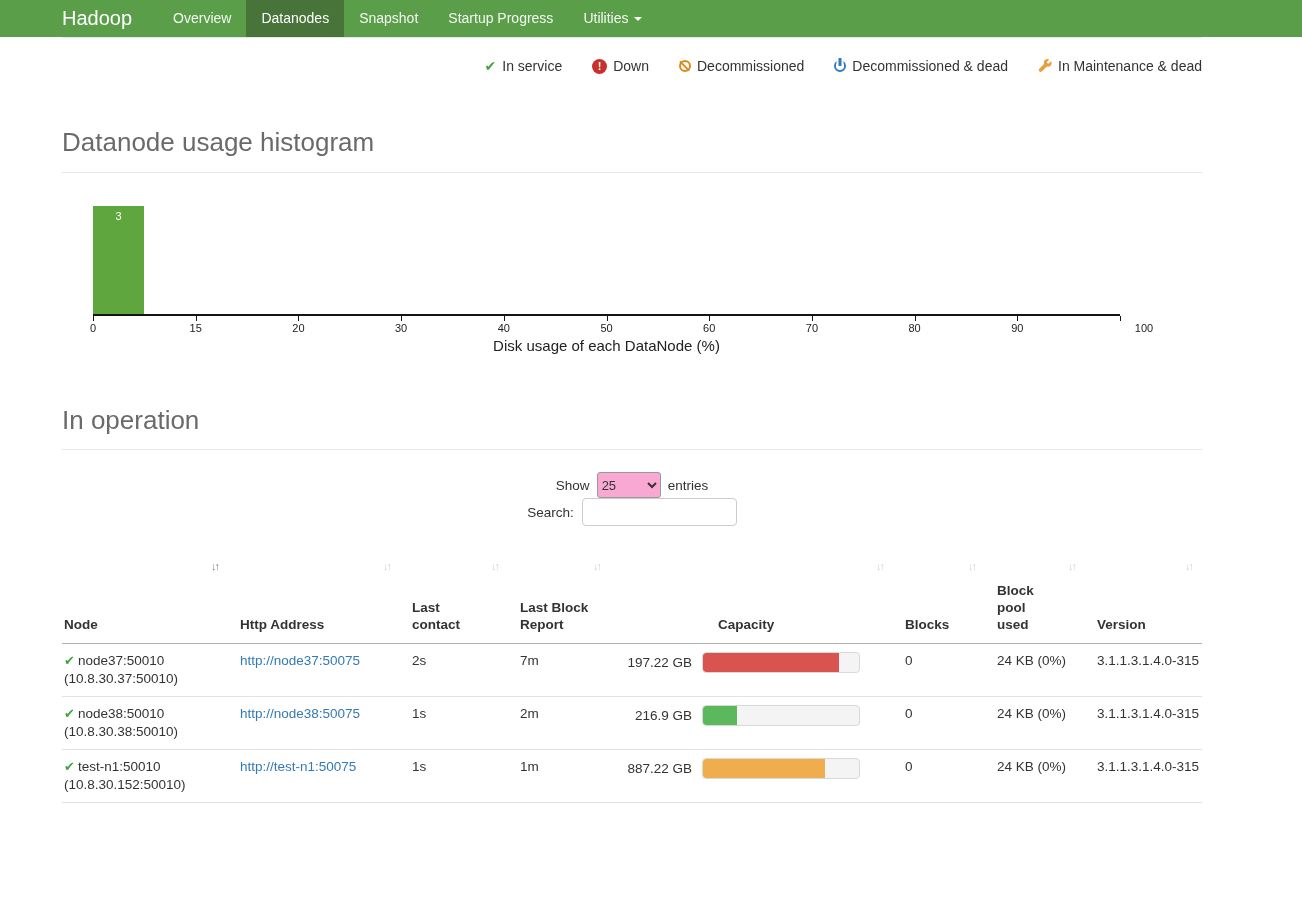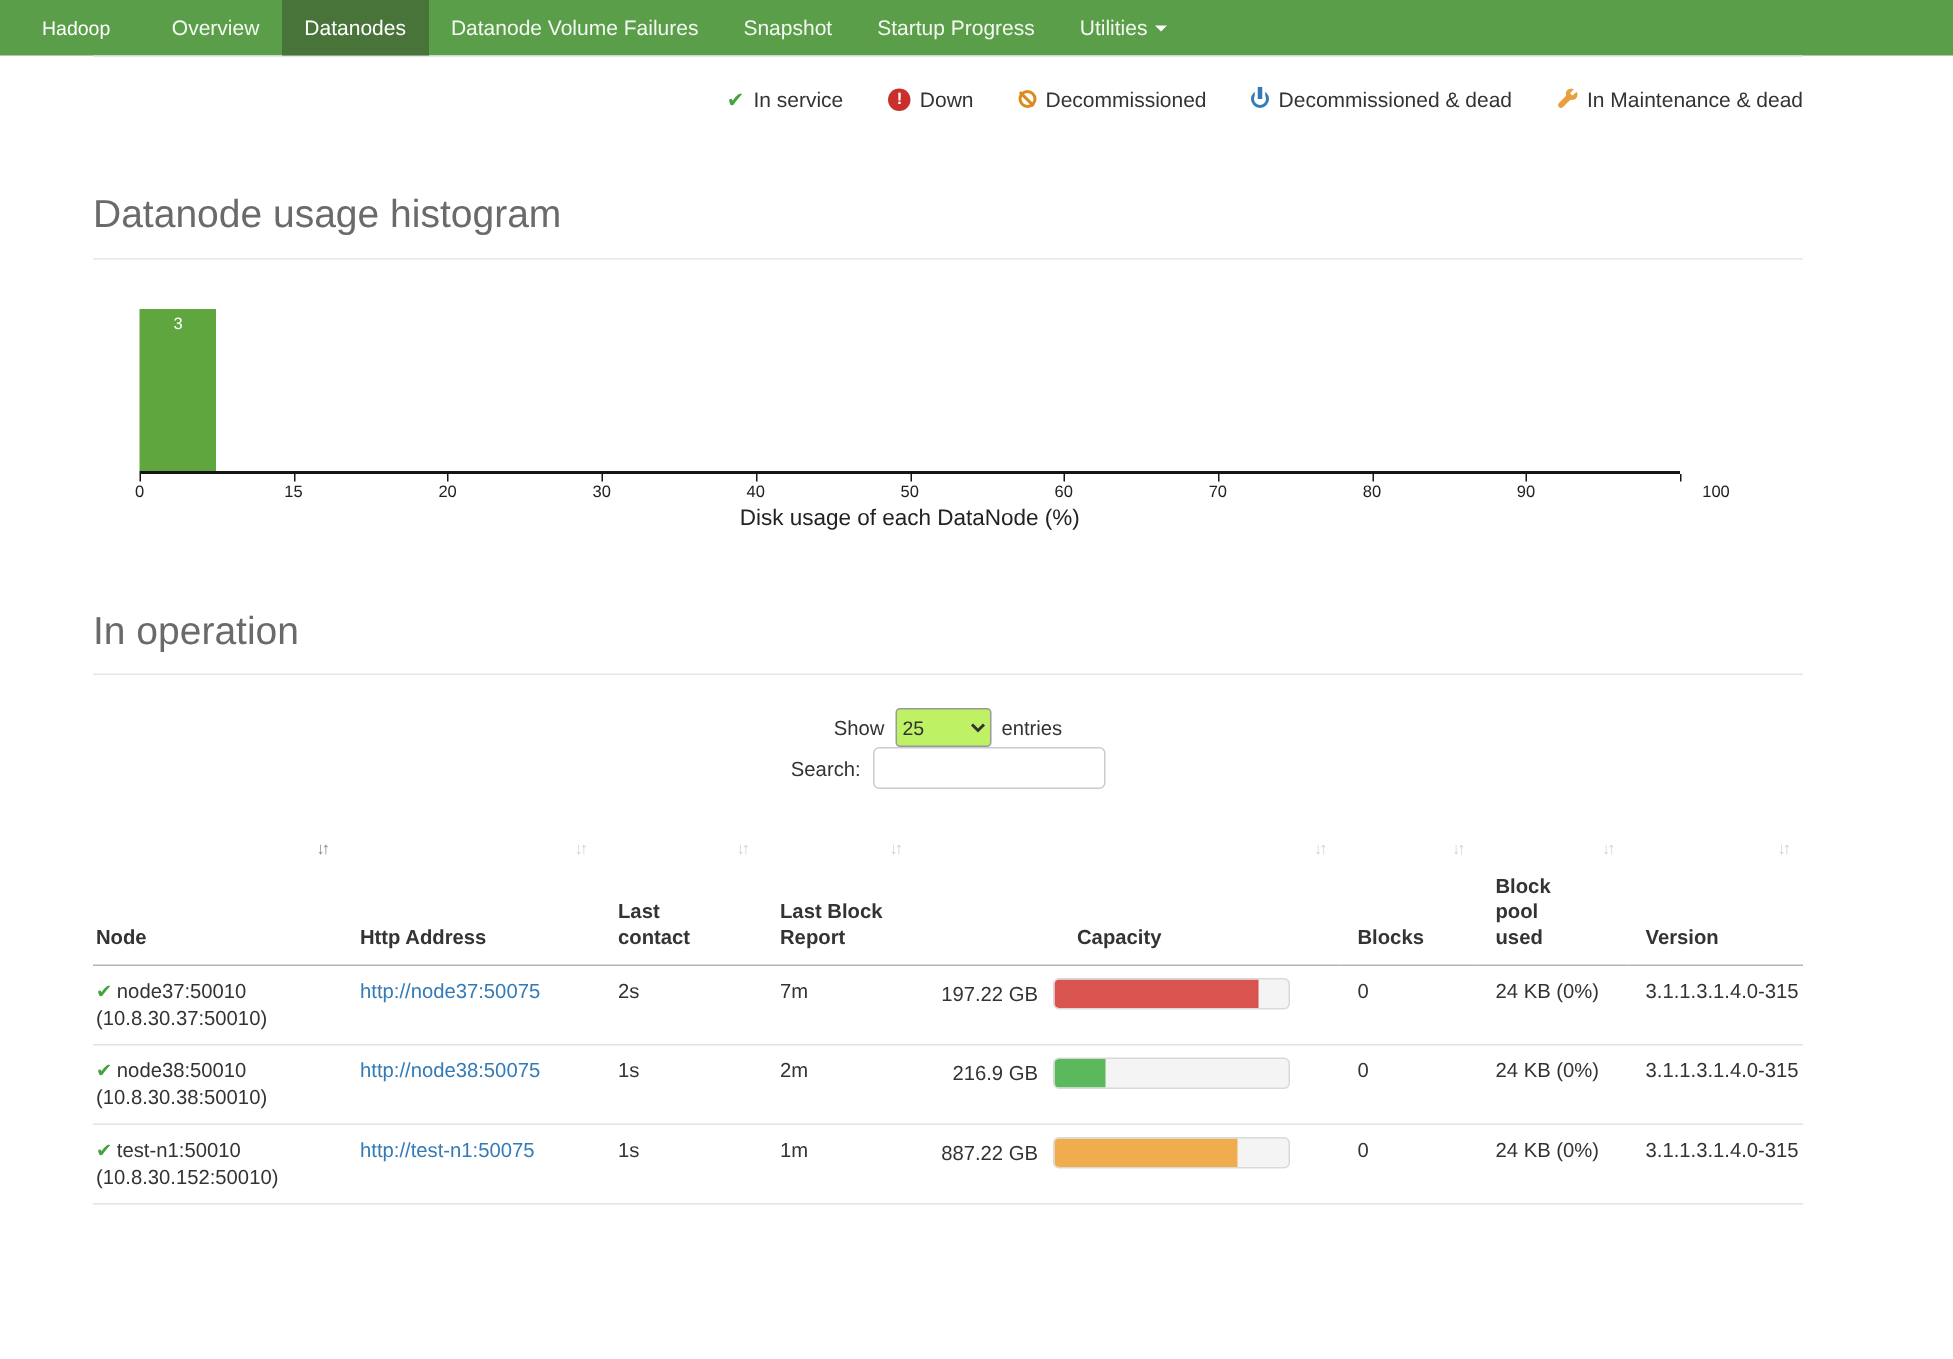--- a/index.html
+++ b/index.html
@@ -9,21 +9,21 @@
     --pag-active:#337ab7;
   }
   *{box-sizing:border-box;}
   html,body{margin:0;padding:0;}
   body{
     width:1302px;height:906px;overflow:hidden;background:#fff;
     font-family:"Liberation Sans","DejaVu Sans",sans-serif;color:#333;
   }
   
   .navbar{height:37px;background:var(--navbar-bg);display:flex;align-items:stretch;}
-  .brand{margin-left:28px;margin-right:26px;font-size:13px;color:#fff;line-height:37px;text-decoration:none;cursor:pointer;}
+  .brand{margin-left:62px;margin-right:26px;font-size:20px;color:#fff;line-height:37px;text-decoration:none;cursor:pointer;}
   .nav-items{display:flex;align-items:stretch;}
   .nav-item{padding:0 15px;line-height:37px;font-size:14px;color:rgba(255,255,255,.93);text-decoration:none;cursor:pointer;}
   .nav-item.active{background:var(--navbar-active-bg);color:#fff;}
   .caret{display:inline-block;margin-left:5px;border-left:4px solid transparent;border-right:4px solid transparent;border-top:4px solid #fff;vertical-align:middle;}
   
   .container{margin-left:62px;width:1140px;}
   hr{border:none;border-top:1px solid #e7e7e7;margin:0;}
   .page-title{font-size:36px;font-weight:400;color:#333;margin:60px 0 24px;line-height:1.15;}
   .section-title{font-size:26px;font-weight:400;color:#6a6a6a;margin:50px 0 13px;line-height:1.25;}
   
@@ -41,21 +41,21 @@
   .plot{position:relative;height:110px;border-bottom:2px solid #151515;}
   .hist-bar{position:absolute;bottom:0;}
   .hist-bar-label{text-align:center;font-size:11px;padding-top:4px;}
   .ticks{position:relative;height:21px;}
   .tick-mark{position:absolute;top:0;width:1px;height:5px;background:#151515;}
   .tick-label{position:absolute;top:6px;transform:translateX(-50%);font-size:11px;color:#222;}
   .axis-title{text-align:center;font-size:15px;color:#222;}
   
   .controls{display:flex;justify-content:space-between;align-items:center;margin-top:22px;font-size:13.5px;color:#333;flex-direction:column;}
   .length-control{display:flex;align-items:center;}
-  .length-control select{width:64px;height:26px;border:1px solid #999;border-radius:3px;font-size:13px;color:#333;margin:0 7px;background:#bef264;}
+  .length-control select{width:64px;height:26px;border:1px solid #999;border-radius:3px;font-size:13px;color:#333;margin:0 7px;background:#f9a8d4;}
   .search-control{display:flex;align-items:center;}
   .search-input{width:155px;height:28px;border:1px solid #ccc;border-radius:4px;margin-left:8px;padding:3px 8px;font-size:13px;outline:none;}
   
   .dn-table{table-layout:fixed;width:100%;border-collapse:collapse;margin-top:26px;}
   .dn-table th{position:relative;vertical-align:bottom;text-align:left;font-size:13.5px;font-weight:bold;color:#333;
     padding:30px 0 10px 12px;border-bottom:1px solid #b3b3b3;cursor:pointer;}
   .dn-table th.c0,.dn-table td.c0{padding-left:2px;}
   th.c0{width:166px;} th.c1{width:172px;} th.c2{width:108px;} th.c3{width:102px;}
   th.c4{width:283px;} th.c5{width:92px;} th.c6{width:100px;} th.c7{width:auto;}
   .sort-icon{position:absolute;top:8px;right:10px;font-size:11px;color:#d2d2d2;letter-spacing:-2px;}
@@ -72,21 +72,20 @@
   .cap-fill{height:100%;border-radius:3px 0 0 3px;}
 </style>
 </head>
 <body>
 
 <nav class="navbar">
   <a class="brand">Hadoop</a>
   <div class="nav-items" id="nav-items">
       <a class="nav-item"><span>Overview</span></a>
       <a class="nav-item active"><span>Datanodes</span></a>
-      <a class="nav-item"><span>Datanode Volume Failures</span></a>
       <a class="nav-item"><span>Snapshot</span></a>
       <a class="nav-item"><span>Startup Progress</span></a>
       <a class="nav-item"><span>Utilities</span><span class="caret"></span></a>
     </div>
 </nav>
 
 <div class="container">
   <hr>
 
   <div class="legend" id="legend">

